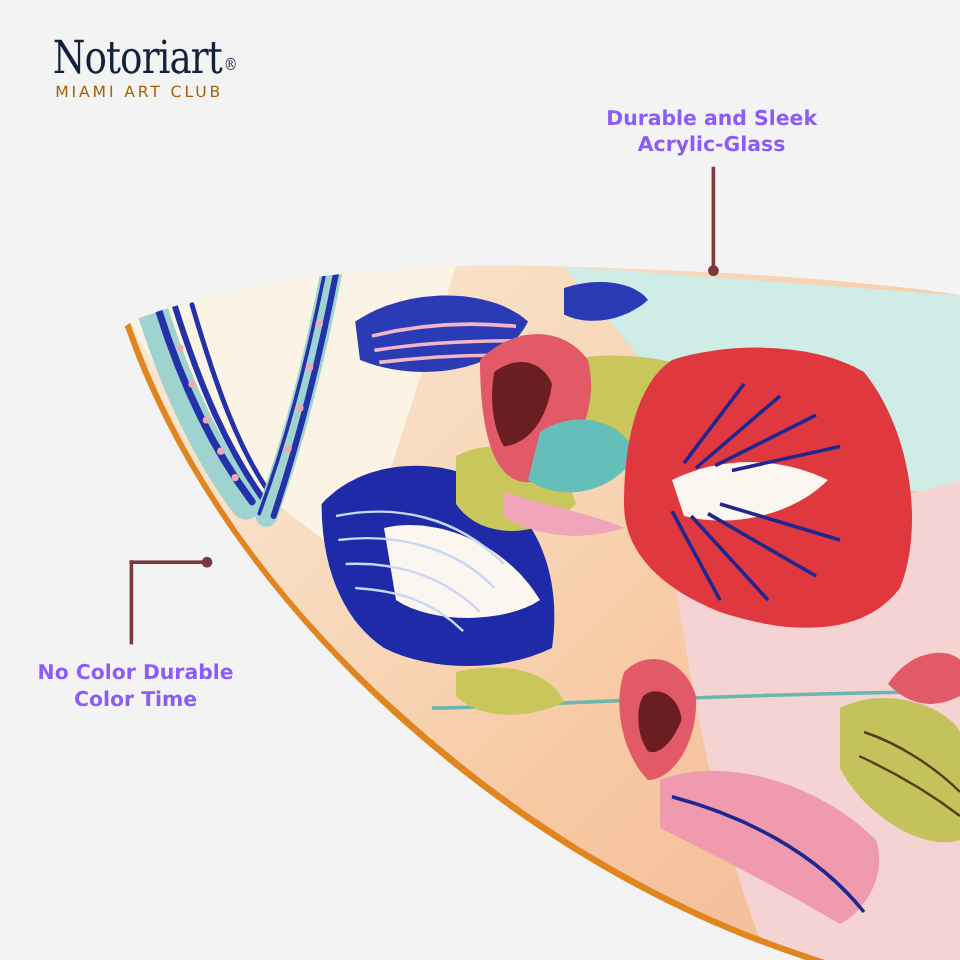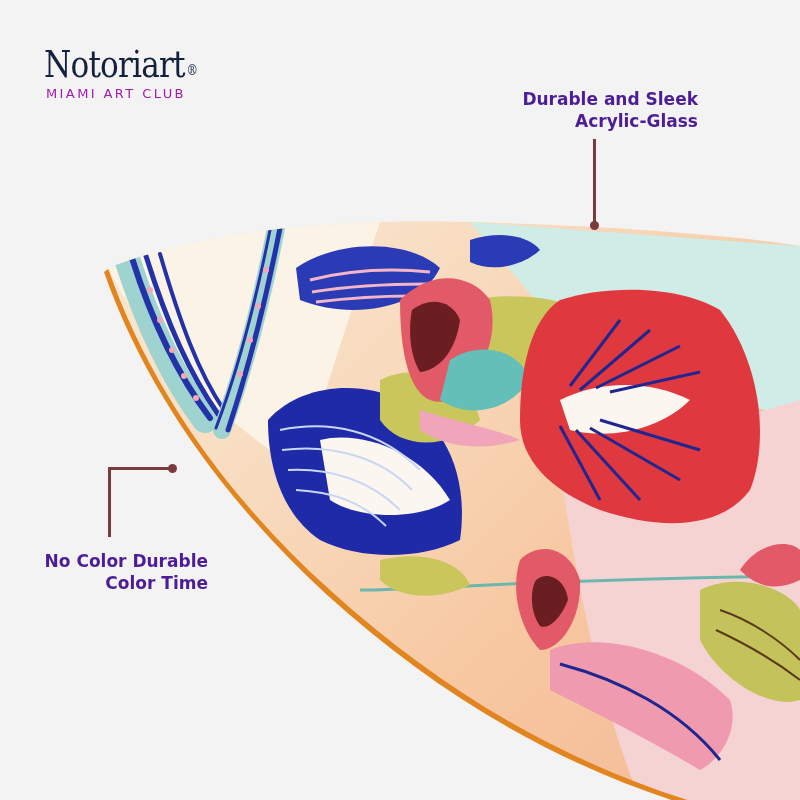--- a/index.html
+++ b/index.html
@@ -1,22 +1,22 @@
 <!DOCTYPE html>
 <html><head>
 <meta charset="utf-8">
 <style>
   html,body{margin:0;padding:0;}
   body{width:800px;height:800px;background:#f3f3f3;position:relative;overflow:hidden;font-family:"DejaVu Sans","Liberation Sans",sans-serif;}
-  .logo{position:absolute;left:44px;top:44px;width:200px;}
+  .logo{position:absolute;left:44px;top:28px;width:200px;}
   .logo-word{font-family:"DejaVu Serif","Liberation Serif",serif;font-size:38px;color:#14213d;letter-spacing:-1px;line-height:40px;transform:scaleX(0.82);transform-origin:left;white-space:nowrap;}
   .logo-reg{font-size:14px;vertical-align:top;position:relative;top:6px;margin-left:2px;}
-  .logo-sub{font-family:"DejaVu Sans","Liberation Sans",sans-serif;font-size:13px;letter-spacing:2.4px;color:#a21caf;margin-top:2px;margin-left:2px;}
+  .logo-sub{font-family:"DejaVu Sans","Liberation Sans",sans-serif;font-size:13px;letter-spacing:2.4px;color:#a16207;margin-top:2px;margin-left:2px;}
   .art{position:absolute;left:0;top:0;width:800px;height:800px;}
-  .callout-text{position:absolute;font-weight:bold;font-size:17px;line-height:22px;color:#4c1d95;text-align:right;}
+  .callout-text{position:absolute;font-weight:bold;font-size:17px;line-height:22px;color:#8b5cf6;text-align:center;}
   .c1{left:488px;top:88px;width:210px;}
   .c2{left:18px;top:550px;width:190px;}
   .line{position:absolute;background:#7a3a3e;}
   .dot{position:absolute;width:9px;height:9px;border-radius:50%;background:#7a3a3e;}
 </style>
 </head>
 <body>
 
 <svg class="art" viewBox="0 0 800 800" xmlns="http://www.w3.org/2000/svg">
   <defs>

